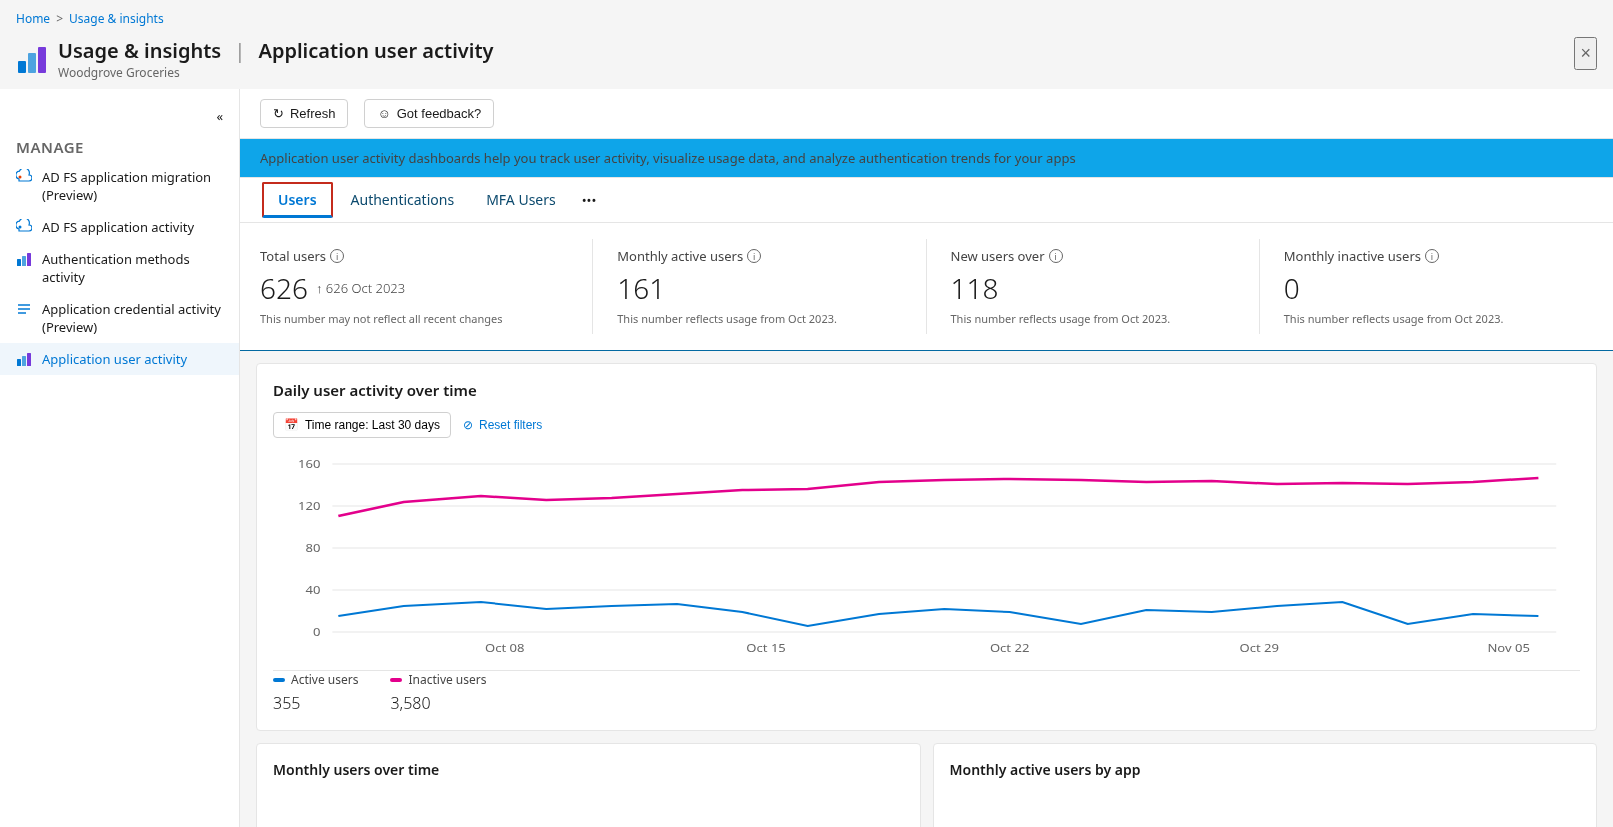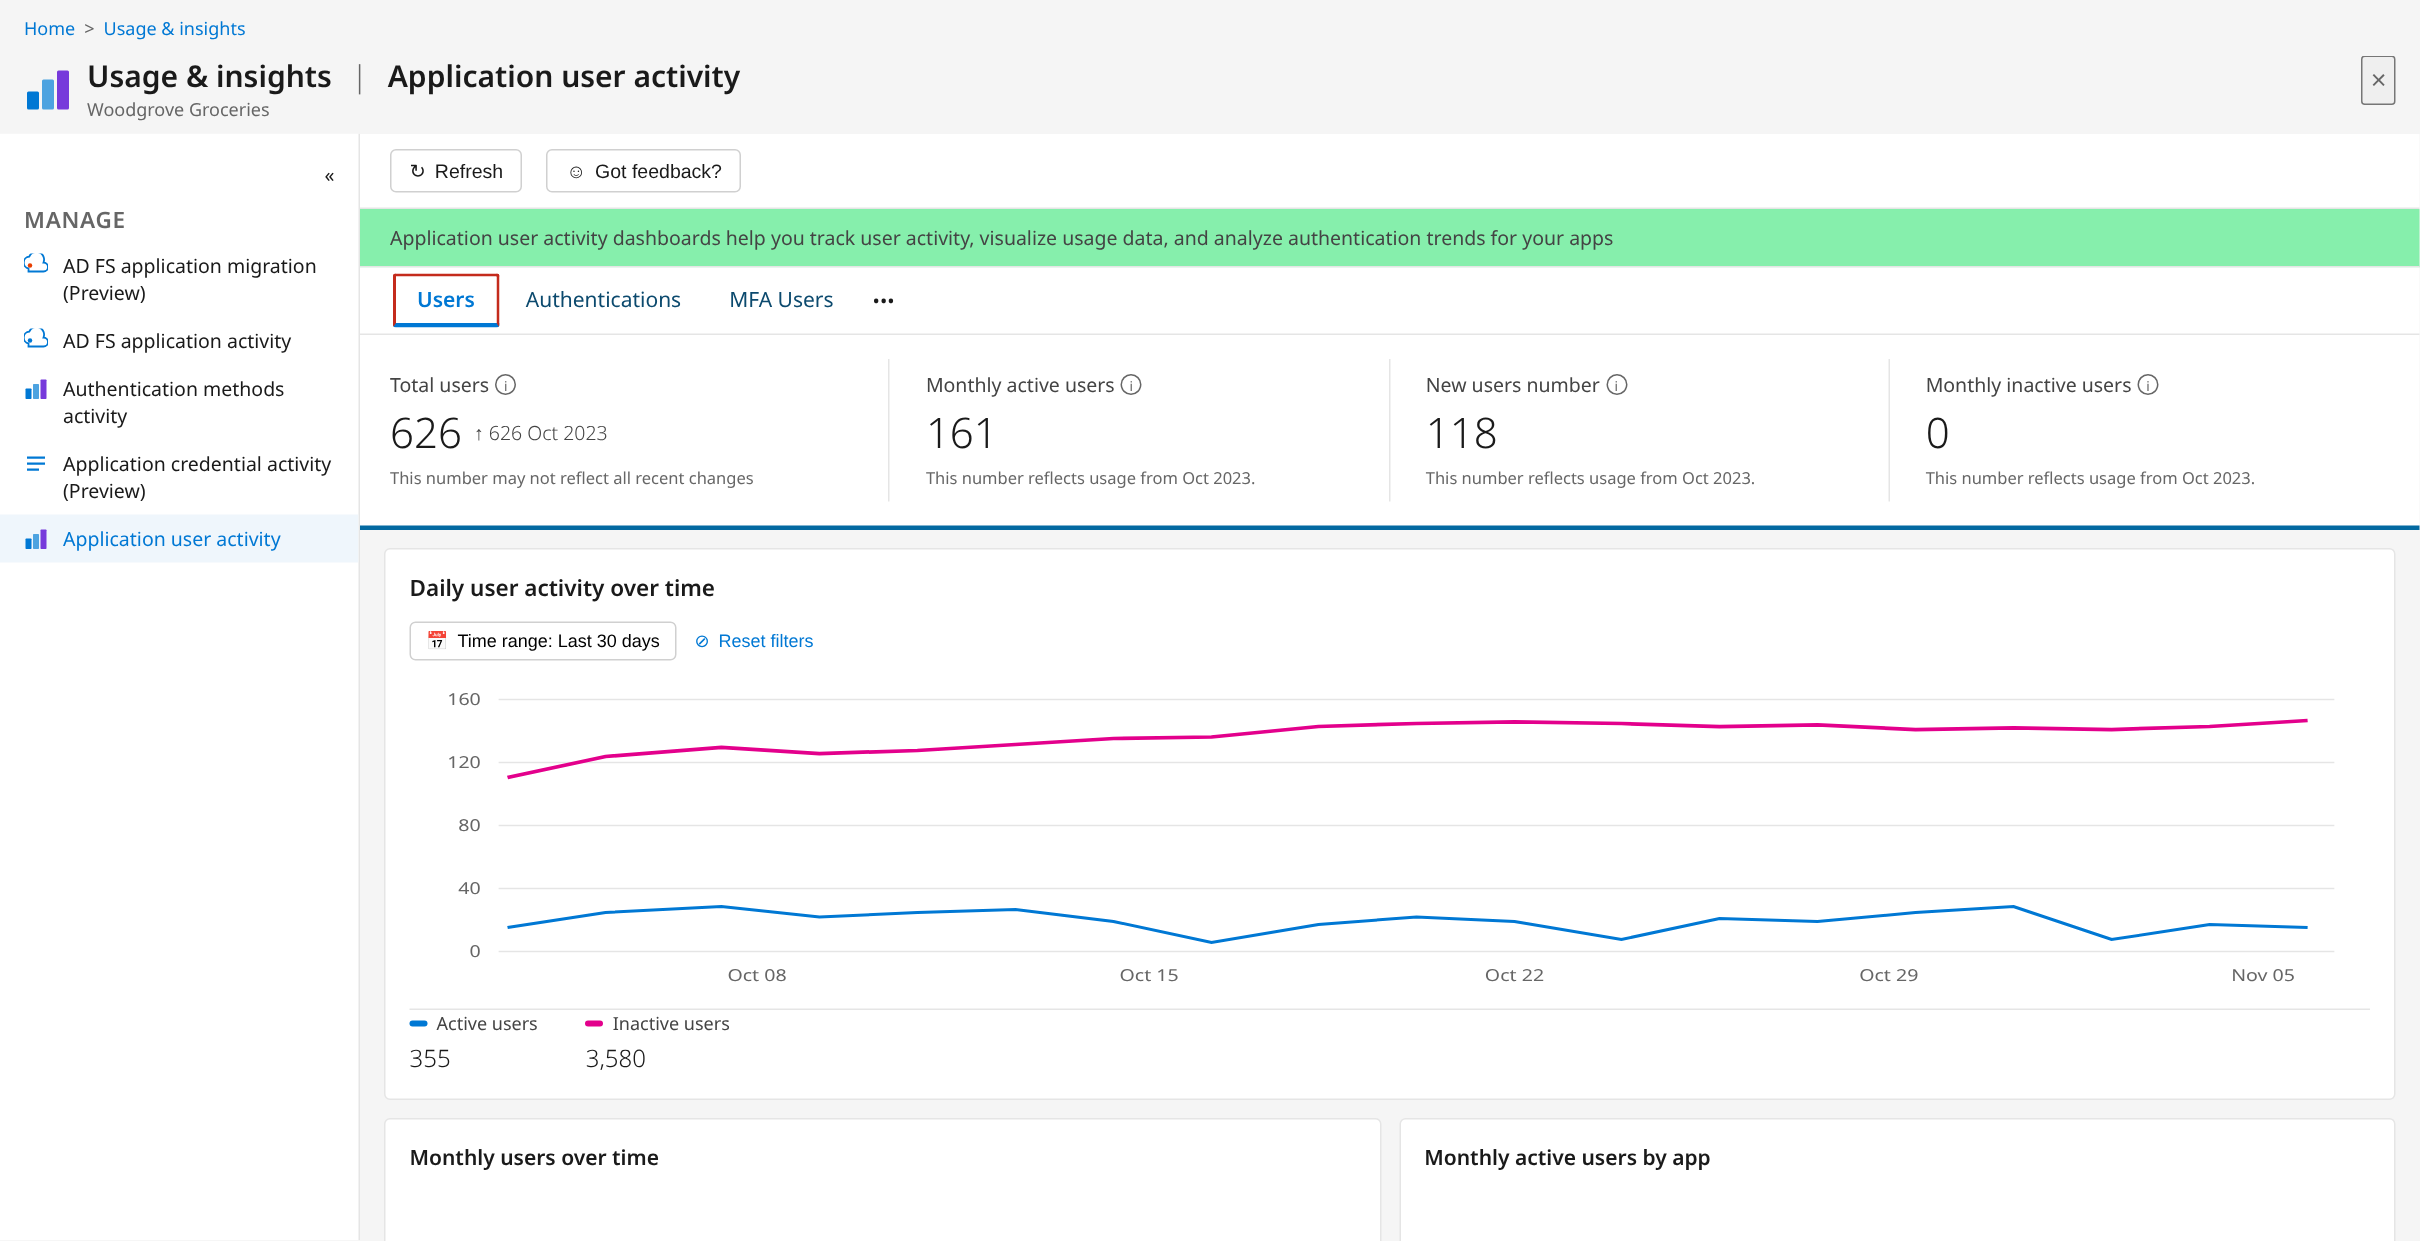--- a/index.html
+++ b/index.html
@@ -22,27 +22,27 @@
     .sidebar-item { display: flex; align-items: flex-start; gap: 10px; padding: 7px 16px; cursor: pointer; color: #1a1a1a; font-size: 13px; }
     .sidebar-item.active { background: #eff6fc; color: #0078d4; }
     .sidebar-item .icon { width: 16px; height: 16px; flex-shrink: 0; margin-top: 1px; }
     .sidebar-toggle { padding: 6px 16px; cursor: pointer; display: flex; justify-content: flex-end; }
 
     .content-area { flex: 1; overflow-y: auto; background: #f5f5f5; }
 
     .toolbar { display: flex; align-items: center; gap: 16px; padding: 10px 20px; background: #fff; border-bottom: 1px solid #e5e5e5; }
     .toolbar-btn { display: flex; align-items: center; gap: 6px; padding: 6px 12px; border: 1px solid #d0d0d0; background: #fff; border-radius: 4px; cursor: pointer; font-size: 13px; color: #1a1a1a; }
 
-    .description-bar { padding: 10px 20px; background: #86efac; font-size: 13px; color: #444; border-bottom: 1px solid #e5e5e5; }
+    .description-bar { padding: 10px 20px; background: #0ea5e9; font-size: 13px; color: #444; border-bottom: 1px solid #e5e5e5; }
 
     .tab-bar { display: flex; align-items: center; gap: 0; padding: 0 20px; background: #fff; border-bottom: 1px solid #e5e5e5; }
     .tab { padding: 10px 16px; cursor: pointer; font-size: 14px; color: #0c4a6e; border-bottom: 3px solid transparent; margin-bottom: -1px; }
     .tab.active { color: #0078d4; border-bottom: 3px solid #0078d4; font-weight: 600; }
 
-    .stats-row { display: grid; grid-template-columns: 1fr 1fr 1fr 1fr; gap: 0; background: #fff; border-bottom: 3px solid #0369a1; padding: 16px 20px; }
+    .stats-row { display: grid; grid-template-columns: 1fr 1fr 1fr 1fr; gap: 0; background: #fff; border-bottom: 1px solid #0369a1; padding: 16px 20px; }
     .stat-card { padding: 8px 20px 8px 0; border-right: 1px solid #e5e5e5; }
     .stat-card:last-child { border-right: none; padding-right: 0; padding-left: 20px; }
     .stat-card:first-child { padding-left: 0; }
     .stat-label { font-size: 13px; color: #444; display: flex; align-items: center; gap: 4px; margin-bottom: 4px; }
     .stat-value { font-size: 28px; font-weight: 300; color: #1a1a1a; display: flex; align-items: center; gap: 8px; }
     .stat-value .trend { font-size: 13px; color: #444; }
     .stat-note { font-size: 11px; color: #666; margin-top: 4px; }
     .info-icon { width: 14px; height: 14px; border-radius: 50%; border: 1px solid #666; display: inline-flex; align-items: center; justify-content: center; font-size: 9px; color: #666; }
 
     .chart-section { margin: 12px 16px; background: #fff; border: 1px solid #e5e5e5; border-radius: 4px; padding: 16px; }
@@ -209,21 +209,21 @@
           <span class="info-icon">i</span>
         </div>
         <div class="stat-value">
           <span>161</span>
         </div>
         <div class="stat-note">This number reflects usage from Oct 2023.</div>
       </div>
 
       <div class="stat-card" style="padding-left:24px;">
         <div class="stat-label">
-          <span>New users number</span>
+          <span>New users over</span>
           <span class="info-icon">i</span>
         </div>
         <div class="stat-value">
           <span>118</span>
         </div>
         <div class="stat-note">This number reflects usage from Oct 2023.</div>
       </div>
 
       <div class="stat-card" style="padding-left:24px;">
         <div class="stat-label">

